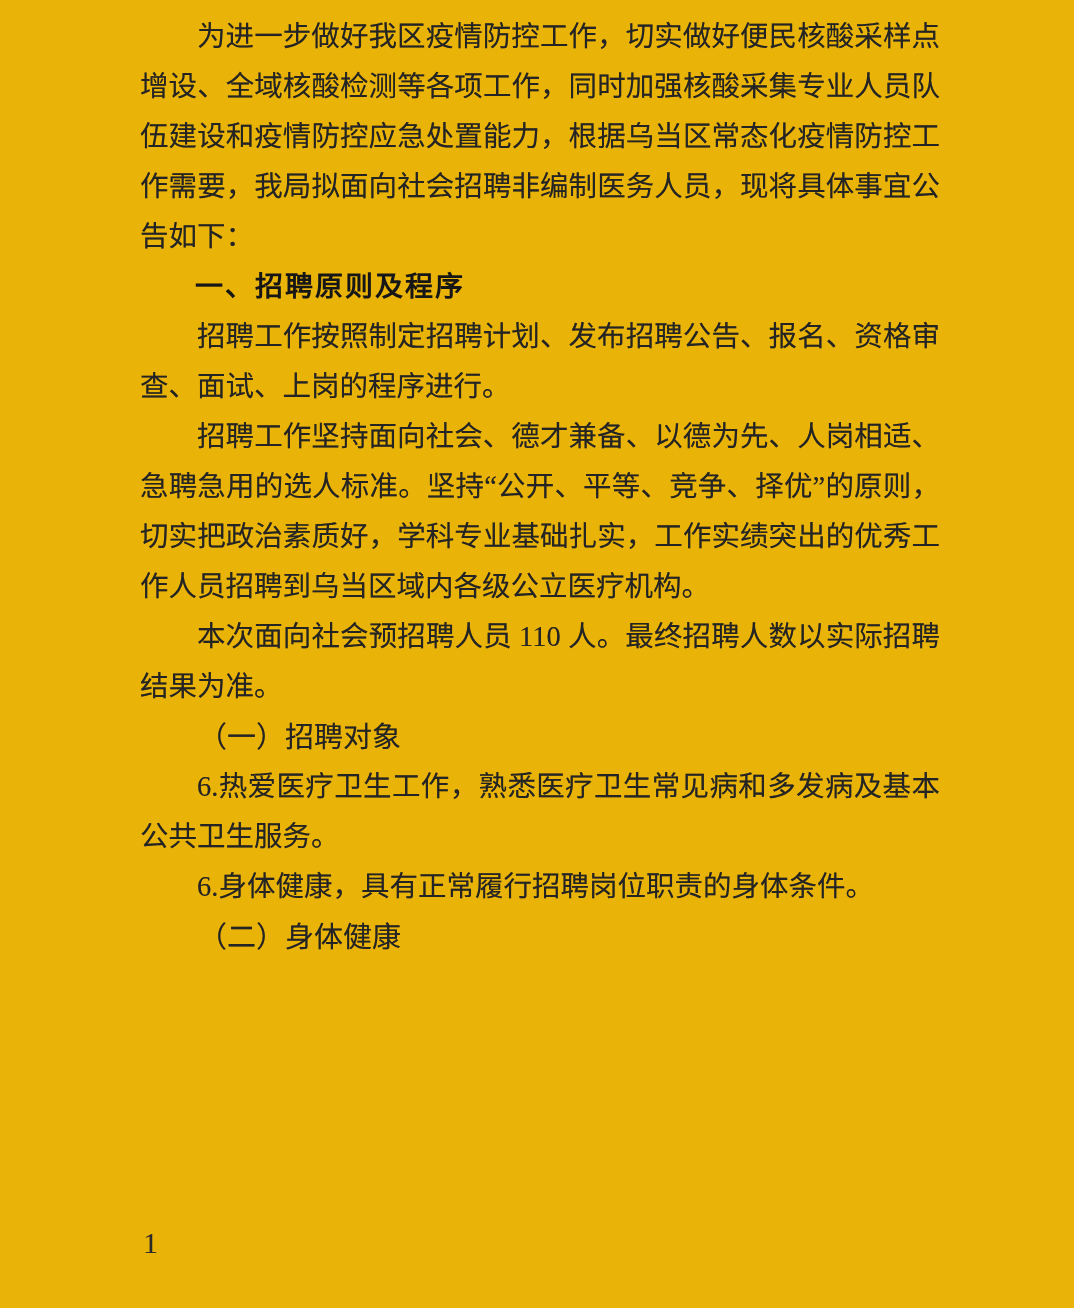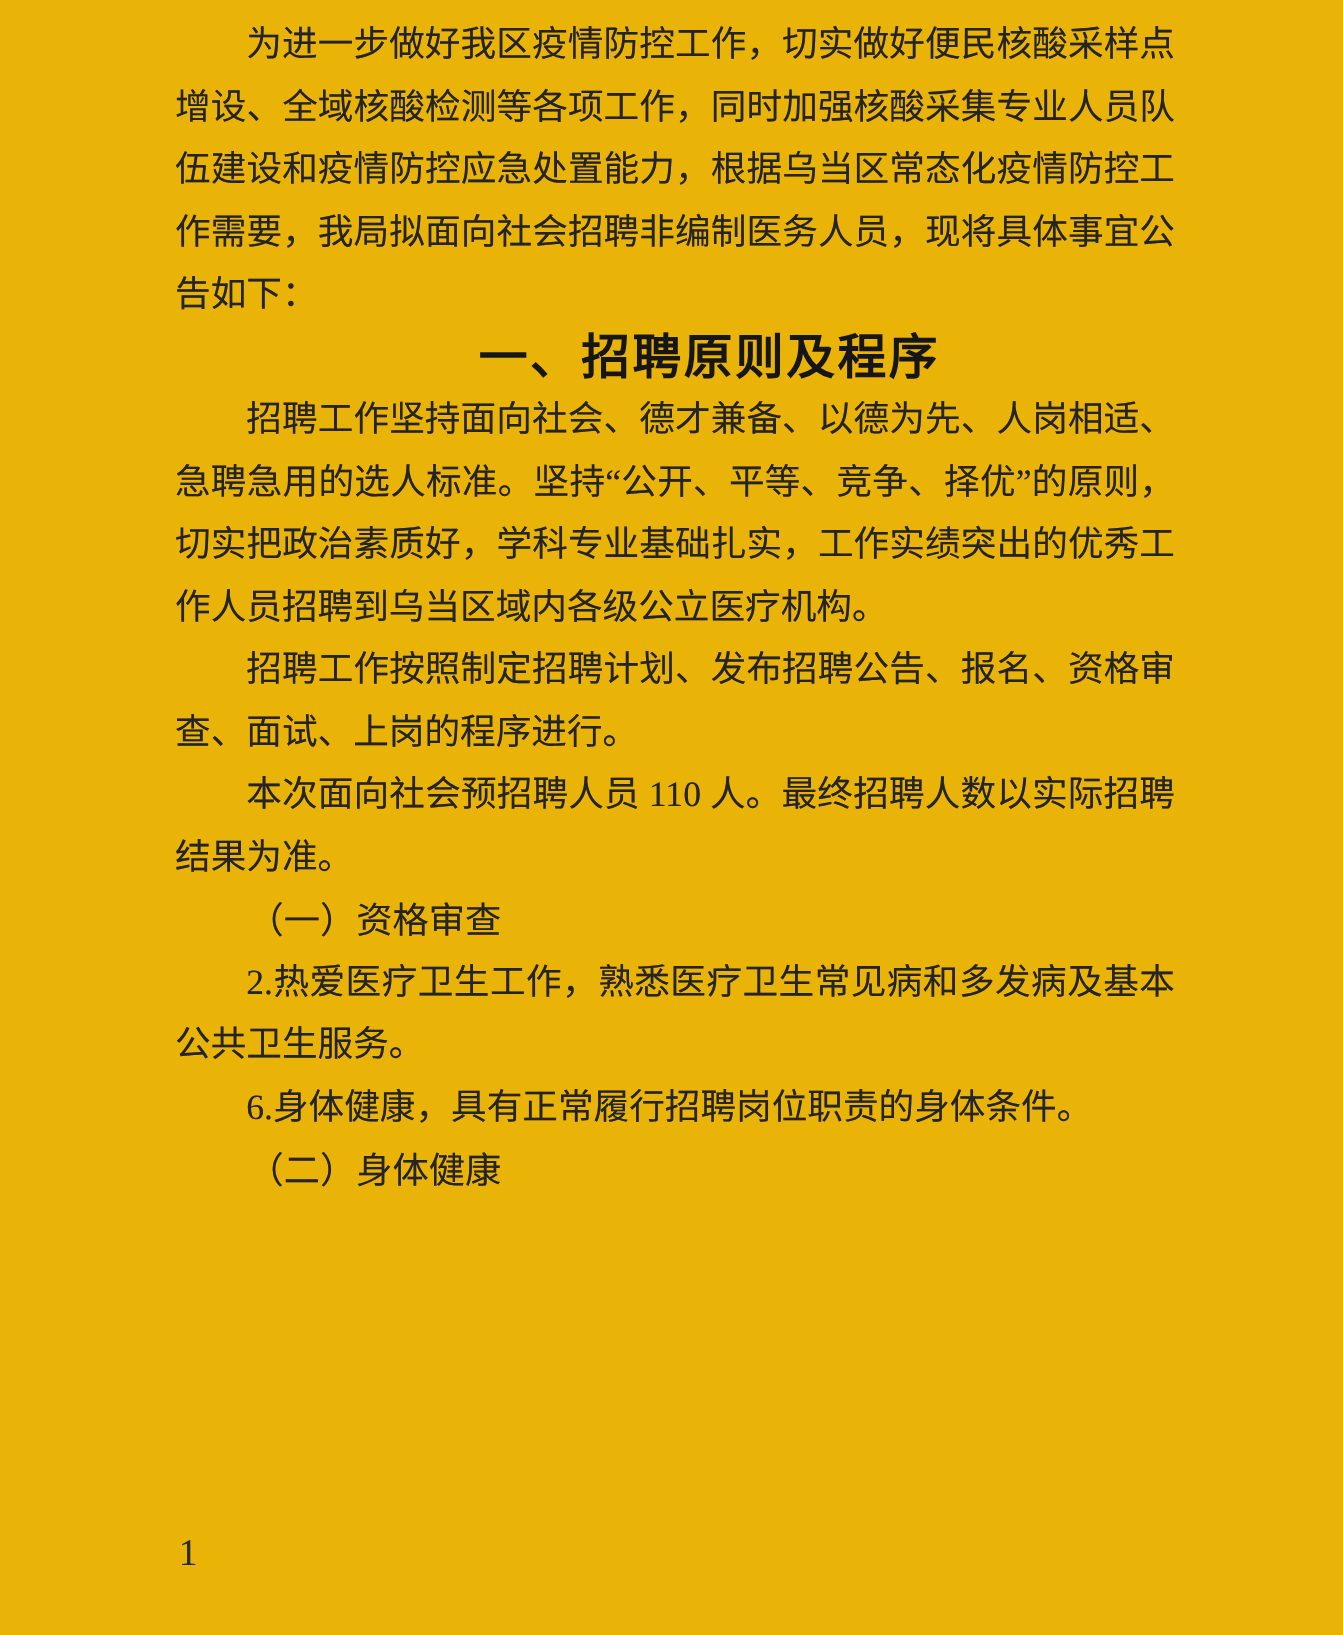--- a/index.html
+++ b/index.html
@@ -28,26 +28,26 @@
     line-height: 50px;
     text-align: justify;
     text-indent: 2em;
     letter-spacing: 0;
     text-shadow: 0 0 0.5px rgba(40,40,40,0.45);
   }
   .heading {
     margin: 0;
     font-family: Liberation Sans, sans-serif;
     font-weight: bold;
-    font-size: 39px;
+    font-size: 28px;
     line-height: 50px;
     text-indent: 55px;
     letter-spacing: 2px;
     color: #161616;
-    text-align: center;
+    text-align: left;
   }
   .subheading {
     margin: 0;
     font-size: 29px;
     line-height: 50px;
     text-indent: 2em;
     text-align: left;
     text-shadow: 0 0 0.5px rgba(40,40,40,0.45);
   }
   .page-number {
@@ -60,22 +60,22 @@
     text-shadow: 0 0 0.5px rgba(40,40,40,0.4);
   }
 </style>
 </head>
 <body>
 
 <div class="page">
   <div class="content">
     <p class="para">为进一步做好我区疫情防控工作，切实做好便民核酸采样点增设、全域核酸检测等各项工作，同时加强核酸采集专业人员队伍建设和疫情防控应急处置能力，根据乌当区常态化疫情防控工作需要，我局拟面向社会招聘非编制医务人员，现将具体事宜公告如下：</p>
     <p class="heading">一、招聘原则及程序</p>
+    <p class="para">招聘工作按照制定招聘计划、发布招聘公告、报名、资格审查、面试、上岗的程序进行。</p>
     <p class="para">招聘工作坚持面向社会、德才兼备、以德为先、人岗相适、急聘急用的选人标准。坚持“公开、平等、竞争、择优”的原则，切实把政治素质好，学科专业基础扎实，工作实绩突出的优秀工作人员招聘到乌当区域内各级公立医疗机构。</p>
-    <p class="para">招聘工作按照制定招聘计划、发布招聘公告、报名、资格审查、面试、上岗的程序进行。</p>
     <p class="para">本次面向社会预招聘人员 110 人。最终招聘人数以实际招聘结果为准。</p>
-    <p class="subheading">（一）资格审查</p>
-    <p class="para">2.热爱医疗卫生工作，熟悉医疗卫生常见病和多发病及基本公共卫生服务。</p>
+    <p class="subheading">（一）招聘对象</p>
+    <p class="para">6.热爱医疗卫生工作，熟悉医疗卫生常见病和多发病及基本公共卫生服务。</p>
     <p class="para">6.身体健康，具有正常履行招聘岗位职责的身体条件。</p>
     <p class="subheading">（二）身体健康</p>
   </div>
   <div class="page-number">1</div>
 </div>
 
 </body></html>

